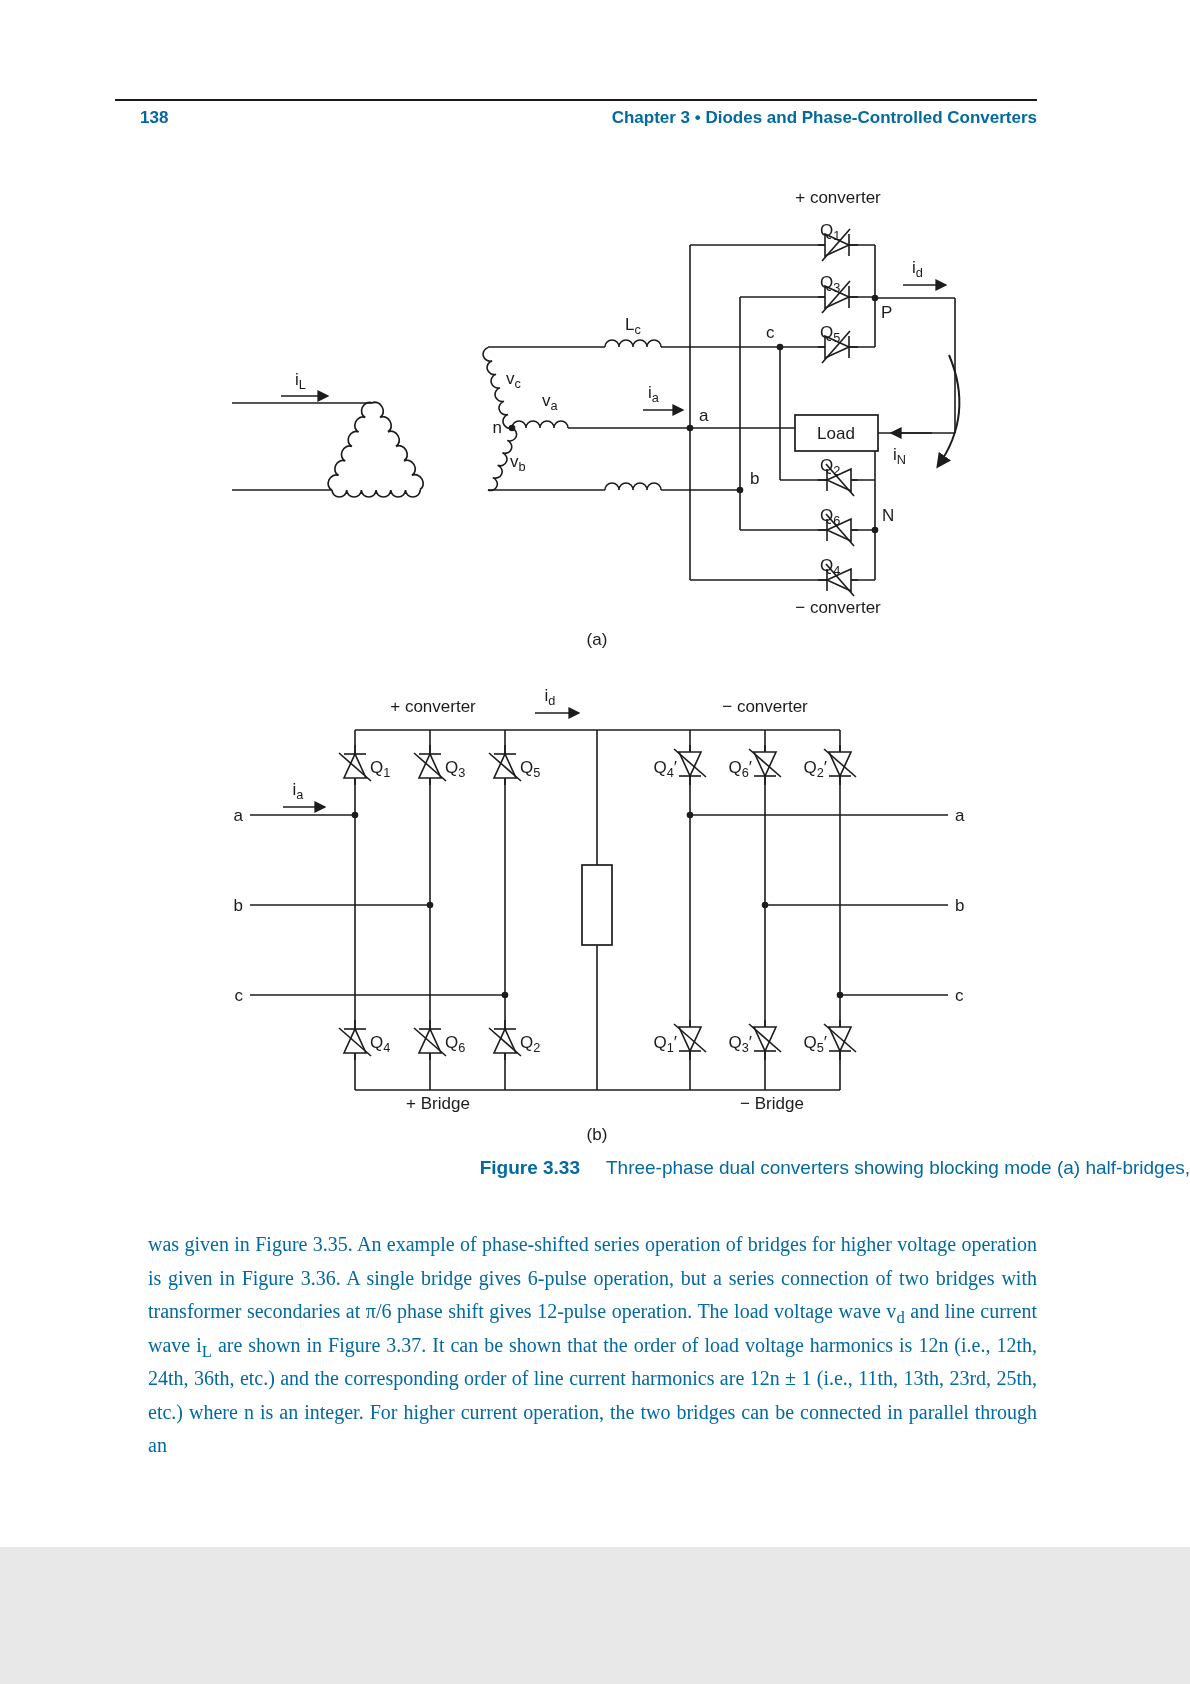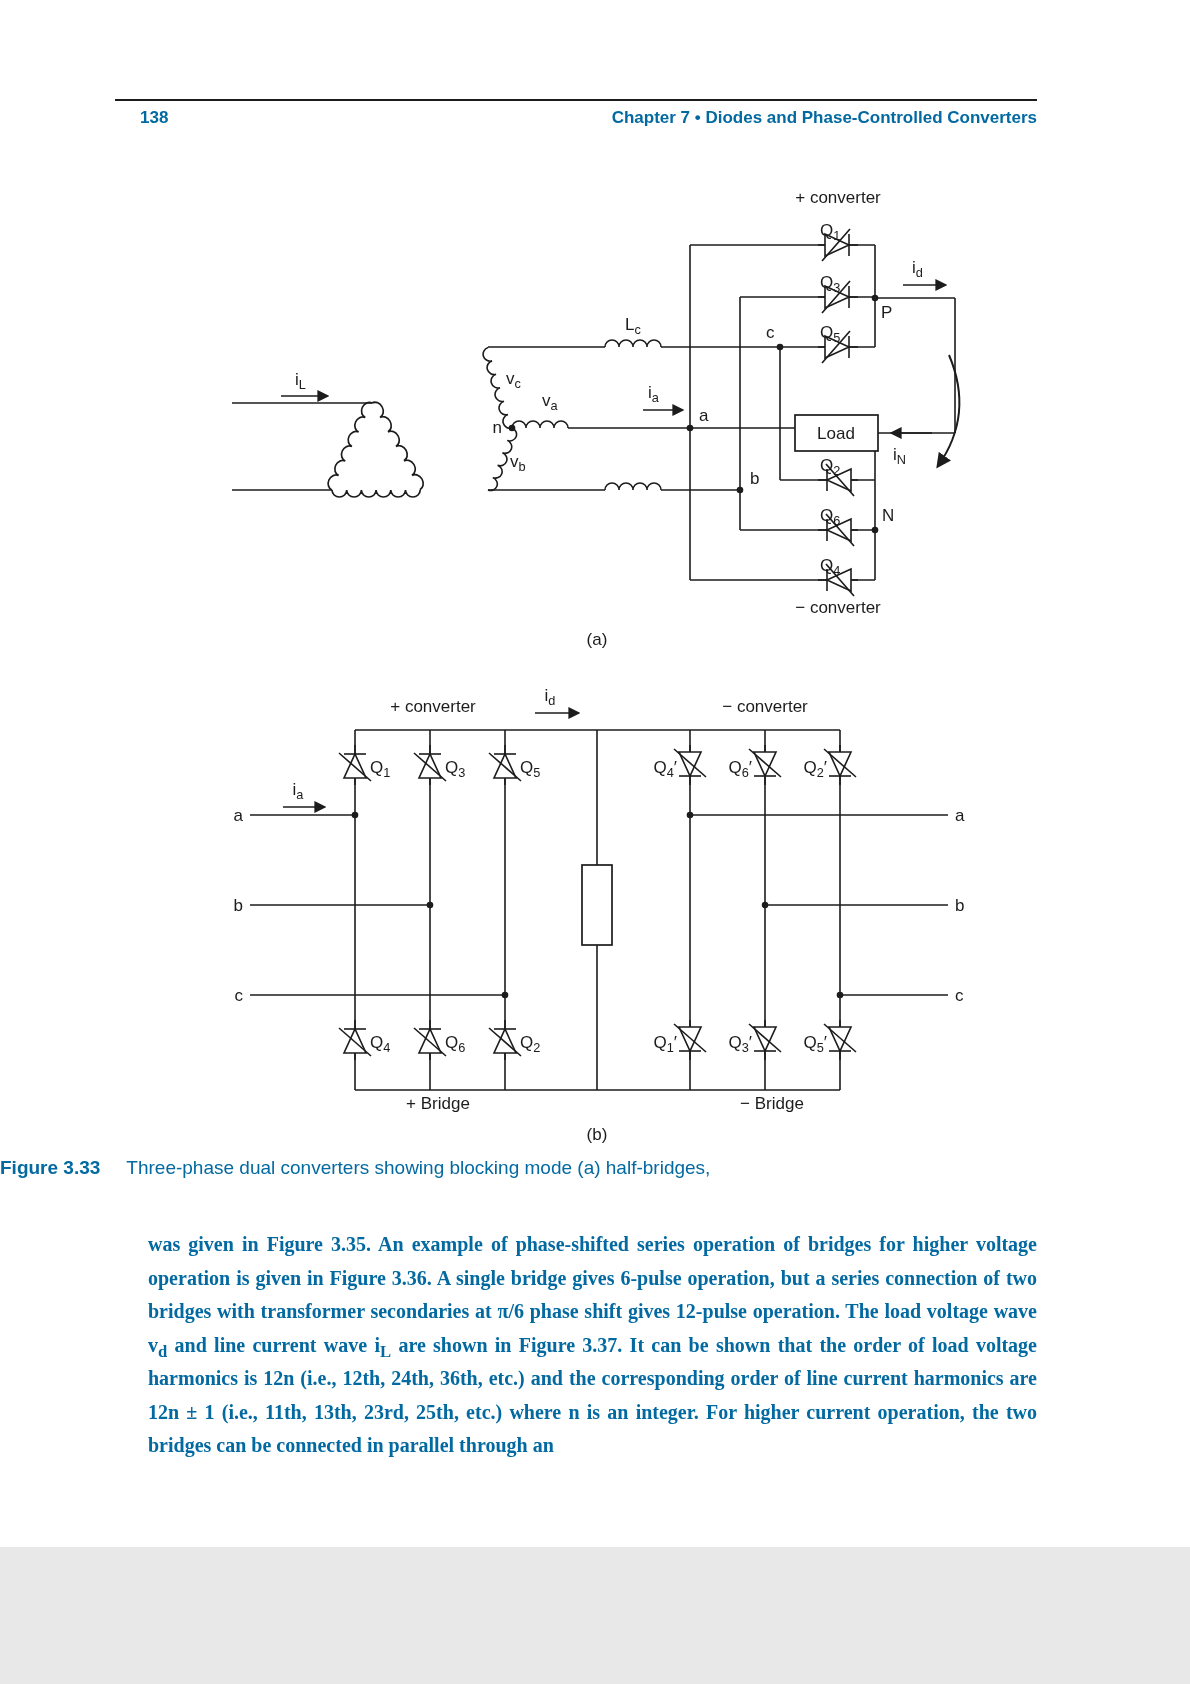--- a/index.html
+++ b/index.html
@@ -5,35 +5,35 @@
   html,body{margin:0;padding:0;background:#e8e8e8;}
   .page{position:relative;width:1190px;height:1547px;background:#ffffff;margin:0 auto;
         font-family:"Liberation Serif",serif;color:#0369a1;overflow:hidden;}
   .rule{position:absolute;left:115px;top:99px;width:922px;height:2.4px;background:#1c1c1c;}
   .pagenum{position:absolute;left:140px;top:108px;font-family:"Liberation Sans",sans-serif;
            font-size:17px;font-weight:700;}
   .chap{position:absolute;right:153px;top:108px;font-family:"Liberation Sans",sans-serif;
         font-size:17px;font-weight:700;}
   svg{position:absolute;left:0;}
   svg text{font-family:"Liberation Sans",sans-serif;font-size:17px;fill:#1c1c1c;}
-  .caption{position:absolute;left:0;top:1153px;width:1190px;text-align:left;
+  .caption{position:absolute;left:0;top:1153px;width:1190px;text-align:right;
            font-family:"Liberation Sans",sans-serif;font-size:19px;line-height:30px;}
   .caption .lbl{font-weight:700;margin-right:26px;}
   .bodytext{position:absolute;left:148px;top:1228px;width:889px;font-size:20px;
-            line-height:33.5px;text-align:justify;font-weight:bold;}
+            line-height:33.5px;text-align:justify;}
   .bodytext sub, svg sub{line-height:0;}
 </style>
 </head>
 <body>
 
 <div class="page">
 
   <div class="rule"></div>
   <div class="pagenum">138</div>
-  <div class="chap">Chapter 7 • Diodes and Phase-Controlled Converters</div>
+  <div class="chap">Chapter 3 • Diodes and Phase-Controlled Converters</div>
 
   <svg style="top:170px" width="1190" height="480" viewBox="0 0 1190 480">
     <defs>
       <marker id="arrA" viewBox="0 0 10 10" refX="8" refY="5" markerWidth="7.5" markerHeight="7.5" orient="auto">
         <path d="M0,0 L10,5 L0,10 Z" fill="#1c1c1c"></path>
       </marker>
       <g id="thyA" stroke="#1c1c1c" stroke-width="1.6">
         <path d="M-20,0 H-13" fill="none"></path>
         <path d="M11,0 H20" fill="none"></path>
         <path d="M-13,-11 L-13,11 L11,0 Z" fill="#ffffff"></path>

